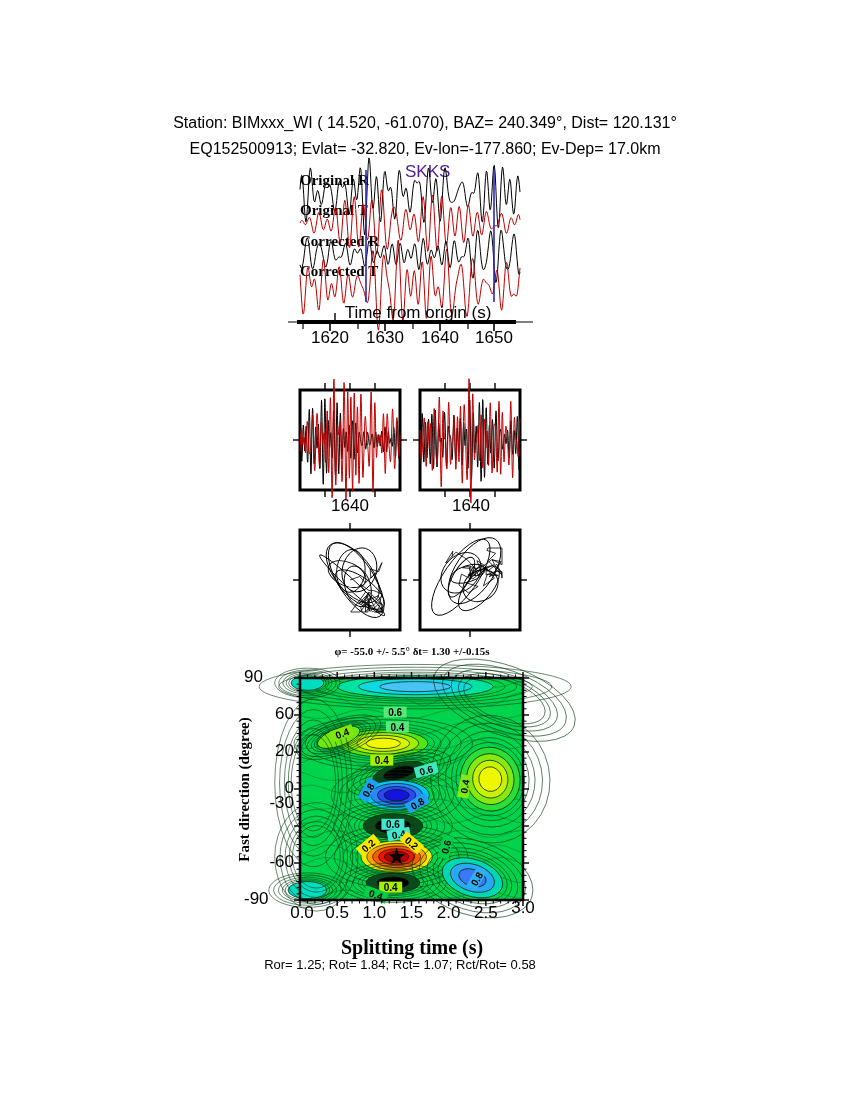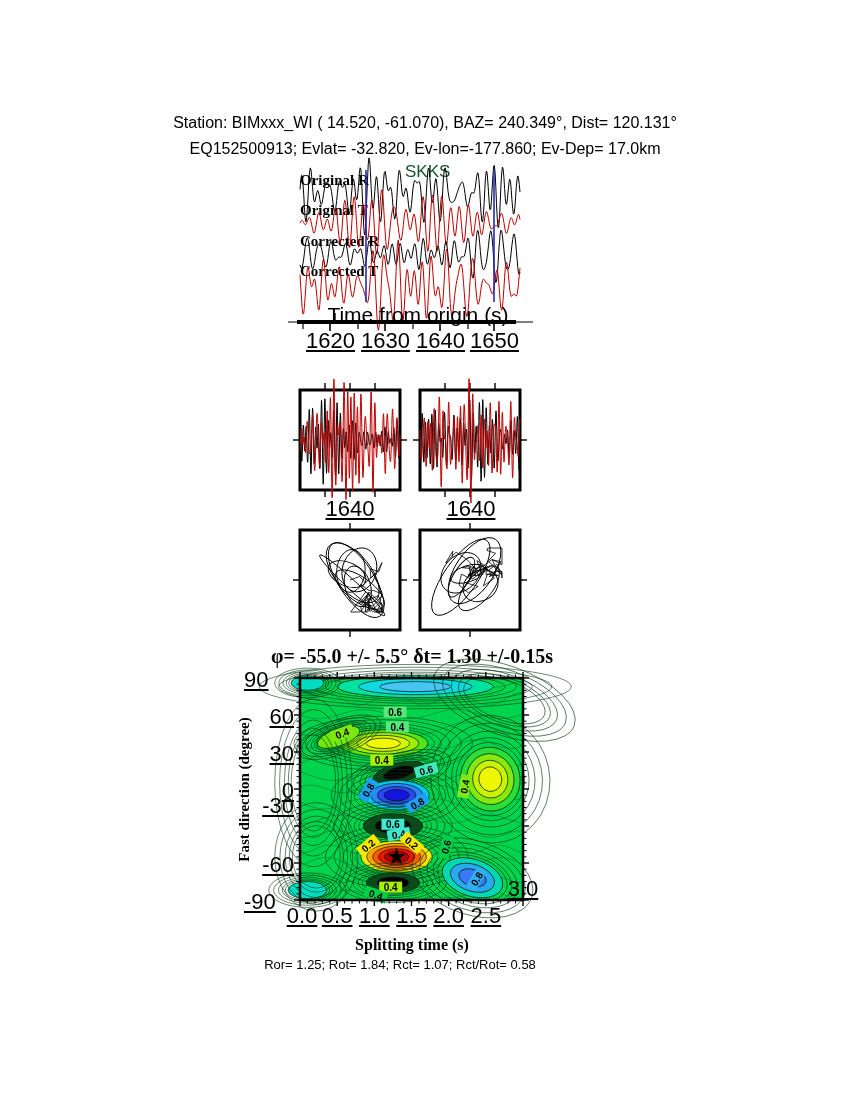--- a/index.html
+++ b/index.html
@@ -2,31 +2,31 @@
 <html><head>
 <meta charset="utf-8">
 <style>
   html,body{margin:0;padding:0;}
   body{width:850px;height:1100px;background:#ffffff;position:relative;
        font-family:"Liberation Sans",sans-serif;color:#000;}
   .abs{position:absolute;}
   .ctr{text-align:center;}
   .serifb{font-family:"Liberation Serif",serif;font-weight:bold;}
   .hdr{font-size:16px;width:850px;left:0;}
-  .num{font-size:22px;text-decoration:underline;}
+  .num{font-size:17px;}
   svg{position:absolute;overflow:visible;}
   .tracelabel{font-family:"Liberation Serif",serif;font-weight:bold;font-size:15px;}
 </style>
 </head>
 <body>
 
 <div class="abs hdr ctr" style="top:114px;">Station: BIMxxx_WI (  14.520,  -61.070), BAZ=  240.349°, Dist=  120.131°</div>
 <div class="abs hdr ctr" style="top:140px;">EQ152500913; Evlat= -32.820, Ev-lon=-177.860; Ev-Dep= 17.0km</div>
 
-<div class="abs" style="left:405px;top:162px;font-size:17px;color:#14532d;">SKKS</div>
+<div class="abs" style="left:405px;top:162px;font-size:17px;color:#4c1d95;">SKKS</div>
 
 <div class="abs tracelabel" style="left:300px;top:172px;">Original R</div>
 <div class="abs tracelabel" style="left:300px;top:202px;">Original T</div>
 <div class="abs tracelabel" style="left:300px;top:233px;">Corrected R</div>
 <div class="abs tracelabel" style="left:300px;top:263px;">Corrected T</div>
 
 <svg id="traces-svg" class="abs" style="left:285px;top:160px;" width="250" height="185" viewBox="0 0 250 185">
     <path d="M15.0 29.5L15.7 20.7L16.5 15.3L17.2 15.9L17.9 22.8L18.7 34.3L19.4 47.1L20.1 57.4L20.9 61.8L21.6 58.9L22.3 49.4L23.1 36.0L23.8 22.4L24.5 12.2L25.3 7.9L26.0 9.9L26.7 16.9L27.5 26.3L28.2 35.0L28.9 40.5L29.7 42.0L30.4 39.9L31.1 36.0L31.9 32.2L32.6 30.5L33.3 31.5L34.1 34.9L34.8 39.3L35.5 43.0L36.3 44.5L37.0 43.3L37.7 39.7L38.5 34.8L39.2 29.9L39.9 26.2L40.7 24.0L41.4 23.4L42.1 23.7L42.9 24.2L43.6 24.4L44.3 24.7L45.1 25.6L45.8 27.8L46.5 31.7L47.3 37.2L48.0 43.3L48.7 48.5L49.5 51.4L50.2 51.0L50.9 47.1L51.7 40.6L52.4 33.3L53.1 26.8L53.9 22.7L54.6 21.4L55.3 22.5L56.1 24.8L56.8 26.7L57.5 27.4L58.3 26.6L59.0 25.1L59.7 24.5L60.5 26.1L61.2 30.5L61.9 37.4L62.7 45.1L63.4 51.4L64.1 54.1L64.9 52.1L65.6 45.5L66.3 36.2L67.1 27.0L67.8 20.7L68.5 19.1L69.3 22.4L70.0 29.0L70.7 35.9L71.5 39.8L72.2 38.8L72.9 32.5L73.7 22.8L74.4 13.2L75.1 7.8L75.9 9.6L76.6 19.3L77.3 35.1L78.1 53.0L78.8 67.8L79.5 74.9L80.3 71.8L81.0 59.1L81.7 40.2L82.5 20.2L83.2 4.8L83.9 -2.1L84.7 0.7L85.4 11.6L86.1 26.4L86.9 39.9L87.6 47.9L88.3 48.3L89.1 41.7L89.8 31.4L90.5 21.7L91.3 16.6L92.0 18.4L92.7 26.9L93.5 39.4L94.2 51.9L94.9 60.3L95.7 61.7L96.4 55.9L97.1 44.6L97.9 31.2L98.6 19.6L99.3 12.6L100.1 11.4L100.8 15.0L101.5 21.1L102.3 27.0L103.0 30.4L103.7 30.8L104.5 29.2L105.2 27.4L105.9 27.7L106.7 31.5L107.4 38.6L108.1 47.4L108.9 55.2L109.6 59.1L110.3 57.4L111.1 49.9L111.8 38.5L112.5 26.1L113.3 15.9L114.0 10.5L114.7 10.8L115.5 15.9L116.2 23.5L116.9 30.8L117.7 35.6L118.4 36.6L119.1 34.6L119.9 31.1L120.6 28.4L121.3 28.5L122.1 31.9L122.8 37.9L123.5 44.8L124.3 50.2L125.0 52.2L125.7 50.1L126.5 44.4L127.2 36.8L127.9 29.3L128.7 23.7L129.4 20.8L130.1 20.5L130.9 21.6L131.6 22.7L132.3 22.9L133.1 22.2L133.8 21.4L134.5 22.0L135.3 25.4L136.0 32.2L136.7 41.5L137.5 51.5L138.2 59.3L138.9 62.4L139.7 59.3L140.4 50.2L141.1 37.3L141.9 23.7L142.6 13.1L143.3 8.2L144.1 9.8L144.8 17.0L145.5 27.0L146.3 36.4L147.0 42.0L147.7 42.4L148.5 37.7L149.2 30.1L149.9 22.8L150.7 18.7L151.4 20.0L152.1 26.7L152.9 37.3L153.6 48.7L154.3 57.6L155.1 61.3L155.8 58.6L156.5 50.2L157.3 38.1L158.0 25.4L158.7 15.0L159.5 8.9L160.2 7.8L160.9 11.3L161.7 17.6L162.4 25.0L163.1 31.8L163.9 36.9L164.6 40.1L165.3 41.7L166.1 42.3L166.8 42.4L167.5 42.2L168.3 41.9L169.0 41.2L169.7 40.0L170.5 38.2L171.2 35.9L171.9 33.5L172.7 31.2L173.4 29.1L174.1 27.2L174.9 25.4L175.6 23.8L176.3 22.5L177.1 21.9L177.8 22.4L178.5 24.6L179.3 28.5L180.0 33.5L180.7 39.0L181.5 43.6L182.2 46.4L182.9 46.7L183.7 44.6L184.4 41.0L185.1 37.1L185.9 34.1L186.6 32.6L187.3 32.6L188.1 33.2L188.8 33.3L189.5 31.5L190.3 27.4L191.0 21.8L191.7 16.2L192.5 12.8L193.2 13.5L193.9 19.4L194.7 29.7L195.4 42.3L196.1 54.0L196.9 61.3L197.6 61.9L198.3 55.4L199.1 43.4L199.8 29.4L200.5 17.5L201.3 11.2L202.0 12.3L202.7 20.1L203.5 31.7L204.2 42.9L204.9 49.6L205.7 49.2L206.4 41.5L207.1 29.0L207.9 15.9L208.6 6.8L209.3 5.3L210.1 12.4L210.8 26.6L211.5 43.8L212.3 59.0L213.0 67.6L213.7 67.2L214.5 57.9L215.2 42.6L215.9 26.1L216.7 13.1L217.4 7.0L218.1 8.9L218.9 17.3L219.6 28.6L220.3 38.8L221.1 44.4L221.8 43.9L222.5 38.1L223.3 29.8L224.0 22.4L224.7 19.3L225.5 21.7L226.2 29.2L226.9 39.4L227.7 48.7L228.4 54.0L229.1 53.5L229.9 47.2L230.6 37.2L231.3 26.7L232.1 18.9L232.8 15.9L233.5 18.2L234.3 24.5L235.0 32.1" fill="none" stroke="#000000" stroke-width="1"></path>
     <path d="M15.0 63.1L15.7 61.4L16.5 60.4L17.2 60.4L17.9 61.1L18.7 62.5L19.4 63.8L20.1 64.6L20.9 64.4L21.6 63.3L22.3 61.4L23.1 59.3L23.8 57.8L24.5 57.4L25.3 58.6L26.0 61.2L26.7 64.8L27.5 68.6L28.2 71.7L28.9 73.1L29.7 72.4L30.4 69.6L31.1 65.2L31.9 60.2L32.6 55.8L33.3 53.0L34.1 52.4L34.8 54.1L35.5 57.6L36.3 62.0L37.0 66.1L37.7 69.0L38.5 69.8L39.2 68.7L39.9 66.1L40.7 62.9L41.4 60.3L42.1 59.1L42.9 59.9L43.6 62.3L44.3 65.8L45.1 69.1L45.8 71.0L46.5 70.6L47.3 67.7L48.0 62.6L48.7 56.6L49.5 51.3L50.2 48.2L50.9 48.5L51.7 52.4L52.4 59.4L53.1 68.0L53.9 76.0L54.6 81.5L55.3 82.9L56.1 79.6L56.8 72.0L57.5 61.9L58.3 51.7L59.0 43.8L59.7 40.3L60.5 42.2L61.2 49.3L61.9 59.9L62.7 71.7L63.4 81.7L64.1 87.4L64.9 87.3L65.6 81.4L66.3 71.0L67.1 58.4L67.8 46.8L68.5 38.9L69.3 36.7L70.0 40.6L70.7 49.6L71.5 61.6L72.2 73.7L72.9 82.9L73.7 87.1L74.4 85.4L75.1 78.5L75.9 68.3L76.6 57.4L77.3 48.7L78.1 44.4L78.8 45.3L79.5 51.1L80.3 60.0L81.0 69.4L81.7 76.7L82.5 79.8L83.2 77.7L83.9 70.8L84.7 61.0L85.4 50.8L86.1 43.0L86.9 40.0L87.6 42.7L88.3 50.9L89.1 62.9L89.8 76.0L90.5 87.1L91.3 93.7L92.0 93.9L92.7 87.7L93.5 76.2L94.2 61.8L94.9 47.5L95.7 36.2L96.4 30.0L97.1 30.1L97.9 36.0L98.6 46.4L99.3 59.1L100.1 71.5L100.8 81.5L101.5 87.6L102.3 89.3L103.0 86.9L103.7 81.4L104.5 74.2L105.2 66.6L105.9 59.7L106.7 54.2L107.4 50.2L108.1 47.9L108.9 47.0L109.6 47.4L110.3 49.1L111.1 52.2L111.8 56.4L112.5 61.8L113.3 67.6L114.0 73.3L114.7 77.8L115.5 80.2L116.2 79.9L116.9 76.8L117.7 71.4L118.4 64.5L119.1 57.7L119.9 52.4L120.6 49.5L121.3 49.8L122.1 52.9L122.8 57.9L123.5 63.3L124.3 67.7L125.0 69.8L125.7 69.2L126.5 66.0L127.2 61.4L127.9 57.0L128.7 54.2L129.4 54.4L130.1 57.8L130.9 64.0L131.6 71.3L132.3 77.8L133.1 81.6L133.8 81.1L134.5 76.0L135.3 67.1L136.0 56.2L136.7 45.9L137.5 38.7L138.2 36.7L138.9 40.6L139.7 49.8L140.4 62.4L141.1 75.5L141.9 86.0L142.6 91.3L143.3 90.1L144.1 82.5L144.8 70.2L145.5 56.3L146.3 44.0L147.0 36.2L147.7 35.0L148.5 40.6L149.2 51.6L149.9 65.4L150.7 78.5L151.4 87.9L152.1 91.2L152.9 87.7L153.6 78.3L154.3 65.4L155.1 52.0L155.8 41.5L156.5 36.3L157.3 37.5L158.0 44.5L158.7 55.6L159.5 67.8L160.2 78.2L160.9 84.3L161.7 84.9L162.4 80.3L163.1 71.8L163.9 62.0L164.6 53.4L165.3 48.2L166.1 47.6L166.8 51.4L167.5 58.3L168.3 66.2L169.0 72.7L169.7 76.0L170.5 75.1L171.2 70.2L171.9 62.9L172.7 55.0L173.4 49.0L174.1 46.5L174.9 48.4L175.6 54.3L176.3 62.8L177.1 71.8L177.8 79.0L178.5 82.5L179.3 81.5L180.0 76.2L180.7 67.9L181.5 58.7L182.2 50.7L182.9 45.9L183.7 45.2L184.4 48.8L185.1 55.4L185.9 63.2L186.6 70.4L187.3 75.1L188.1 76.2L188.8 73.8L189.5 68.7L190.3 62.3L191.0 56.5L191.7 52.9L192.5 52.2L193.2 54.7L193.9 59.6L194.7 65.4L195.4 70.8L196.1 74.2L196.9 74.9L197.6 72.8L198.3 68.3L199.1 62.7L199.8 57.3L200.5 53.3L201.3 51.5L202.0 52.1L202.7 54.8L203.5 58.6L204.2 62.6L204.9 66.0L205.7 68.2L206.4 69.0L207.1 68.7L207.9 67.8L208.6 66.8L209.3 66.1L210.1 65.8L210.8 65.8L211.5 65.7L212.3 65.0L213.0 63.5L213.7 61.2L214.5 58.4L215.2 55.7L215.9 53.9L216.7 53.5L217.4 54.9L218.1 58.0L218.9 62.3L219.6 66.9L220.3 70.7L221.1 73.0L221.8 73.3L222.5 71.6L223.3 68.3L224.0 64.4L224.7 60.8L225.5 58.5L226.2 57.7L226.9 58.6L227.7 60.6L228.4 62.9L229.1 64.5L229.9 64.7L230.6 63.4L231.3 60.9L232.1 57.8L232.8 55.3L233.5 54.4L234.3 55.9L235.0 59.6" fill="none" stroke="#c00000" stroke-width="1"></path>
     <path d="M15.0 104.8L15.7 107.3L16.5 108.2L17.2 107.0L17.9 103.9L18.7 99.1L19.4 93.3L20.1 87.3L20.9 82.1L21.6 78.7L22.3 77.7L23.1 79.5L23.8 83.7L24.5 89.7L25.3 96.4L26.0 102.4L26.7 106.8L27.5 108.8L28.2 108.3L28.9 105.6L29.7 101.4L30.4 96.6L31.1 92.0L31.9 88.3L32.6 85.6L33.3 84.1L34.1 83.7L34.8 84.2L35.5 85.6L36.3 87.8L37.0 90.8L37.7 94.6L38.5 98.7L39.2 102.6L39.9 105.6L40.7 107.0L41.4 106.2L42.1 103.2L42.9 98.4L43.6 92.7L44.3 87.2L45.1 83.1L45.8 81.3L46.5 81.9L47.3 84.8L48.0 89.0L48.7 93.5L49.5 97.2L50.2 99.5L50.9 100.2L51.7 99.7L52.4 98.5L53.1 97.5L53.9 97.0L54.6 97.0L55.3 97.3L56.1 97.3L56.8 96.2L57.5 94.0L58.3 90.8L59.0 87.3L59.7 84.6L60.5 83.4L61.2 84.6L61.9 88.0L62.7 92.9L63.4 98.2L64.1 102.6L64.9 104.9L65.6 104.7L66.3 102.3L67.1 98.3L67.8 94.1L68.5 90.8L69.3 89.1L70.0 89.1L70.7 90.4L71.5 92.0L72.2 93.0L72.9 92.9L73.7 91.7L74.4 90.0L75.1 88.8L75.9 89.0L76.6 91.1L77.3 94.9L78.1 99.6L78.8 103.8L79.5 106.1L80.3 105.6L81.0 102.1L81.7 96.3L82.5 89.7L83.2 84.1L83.9 81.0L84.7 81.2L85.4 84.5L86.1 89.8L86.9 95.6L87.6 100.3L88.3 102.5L89.1 102.0L89.8 99.4L90.5 95.8L91.3 92.7L92.0 91.1L92.7 91.5L93.5 93.4L94.2 95.9L94.9 97.6L95.7 97.6L96.4 95.7L97.1 92.3L97.9 88.6L98.6 86.1L99.3 85.8L100.1 88.1L100.8 92.6L101.5 97.9L102.3 102.3L103.0 104.4L103.7 103.3L104.5 99.3L105.2 93.6L105.9 88.1L106.7 84.5L107.4 84.0L108.1 86.8L108.9 92.0L109.6 98.0L110.3 102.6L111.1 104.5L111.8 102.9L112.5 98.4L113.3 92.4L114.0 86.9L114.7 83.6L115.5 83.6L116.2 86.6L116.9 91.8L117.7 97.3L118.4 101.3L119.1 102.8L119.9 101.5L120.6 98.0L121.3 93.9L122.1 90.7L122.8 89.4L123.5 90.5L124.3 93.2L125.0 96.3L125.7 98.2L126.5 97.9L127.2 95.3L127.9 91.0L128.7 86.7L129.4 83.9L130.1 84.2L130.9 87.7L131.6 93.9L132.3 101.0L133.1 106.9L133.8 109.6L134.5 108.1L135.3 102.8L136.0 95.0L136.7 86.9L137.5 80.8L138.2 78.4L138.9 80.2L139.7 85.4L140.4 92.4L141.1 99.0L141.9 103.3L142.6 104.3L143.3 102.3L144.1 98.2L144.8 93.8L145.5 90.7L146.3 89.9L147.0 91.2L147.7 93.9L148.5 96.5L149.2 97.8L149.9 97.0L150.7 94.2L151.4 90.5L152.1 87.2L152.9 85.9L153.6 87.3L154.3 91.2L155.1 96.6L155.8 101.7L156.5 104.7L157.3 104.5L158.0 100.9L158.7 94.8L159.5 88.3L160.2 83.2L160.9 81.4L161.7 83.5L162.4 89.0L163.1 96.2L163.9 103.0L164.6 107.2L165.3 107.7L166.1 104.1L166.8 97.8L167.5 90.4L168.3 84.2L169.0 80.8L169.7 81.0L170.5 84.3L171.2 89.7L171.9 95.2L172.7 99.6L173.4 101.8L174.1 101.9L174.9 100.4L175.6 98.5L176.3 97.0L177.1 96.5L177.8 96.7L178.5 96.9L179.3 96.2L180.0 93.7L180.7 89.7L181.5 84.7L182.2 80.3L182.9 78.1L183.7 79.5L184.4 84.7L185.1 93.1L185.9 102.9L186.6 111.8L187.3 117.5L188.1 118.2L188.8 113.8L189.5 104.9L190.3 93.7L191.0 82.8L191.7 74.4L192.5 70.3L193.2 70.9L193.9 75.7L194.7 83.2L195.4 91.5L196.1 99.1L196.9 104.8L197.6 108.2L198.3 109.6L199.1 109.4L199.8 108.1L200.5 105.8L201.3 102.6L202.0 98.1L202.7 92.3L203.5 85.6L204.2 78.9L204.9 73.5L205.7 70.8L206.4 72.2L207.1 77.8L207.9 87.2L208.6 98.6L209.3 109.9L210.1 118.5L210.8 122.5L211.5 121.0L212.3 114.4L213.0 104.0L213.7 92.2L214.5 81.5L215.2 73.7L215.9 70.2L216.7 71.1L217.4 75.6L218.1 82.3L218.9 89.8L219.6 96.8L220.3 102.5L221.1 106.5L221.8 108.8L222.5 109.6L223.3 109.0L224.0 107.0L224.7 103.5L225.5 98.5L226.2 92.2L226.9 85.5L227.7 79.4L228.4 75.1L229.1 73.9L229.9 76.2L230.6 82.0L231.3 90.3L232.1 99.4L232.8 107.6L233.5 113.1L234.3 114.7L235.0 112.3" fill="none" stroke="#000000" stroke-width="1"></path>
@@ -39,21 +39,21 @@
     <line x1="100" y1="162" x2="100" y2="171" stroke="#000" stroke-width="1.6"></line>
     <line x1="155" y1="162" x2="155" y2="171" stroke="#000" stroke-width="1.6"></line>
     <line x1="209" y1="162" x2="209" y2="171" stroke="#000" stroke-width="1.6"></line>
     <line x1="18" y1="162" x2="18" y2="169" stroke="#000" stroke-width="1.2"></line>
     <line x1="73" y1="162" x2="73" y2="169" stroke="#000" stroke-width="1.2"></line>
     <line x1="128" y1="162" x2="128" y2="169" stroke="#000" stroke-width="1.2"></line>
     <line x1="183" y1="162" x2="183" y2="169" stroke="#000" stroke-width="1.2"></line>
     <line x1="50" y1="153" x2="50" y2="160" stroke="#000" stroke-width="1.4"></line>
   </svg>
 
-<div class="abs ctr" style="left:318px;top:303px;width:200px;font-size:21px;">Time from origin (s)</div>
+<div class="abs ctr" style="left:318px;top:303px;width:200px;font-size:17px;">Time from origin (s)</div>
 <div id="time-tick-labels">
     <div class="abs ctr num" style="left: 306px; top: 328px; width: 48px;">1620</div>
     <div class="abs ctr num" style="left: 361px; top: 328px; width: 48px;">1630</div>
     <div class="abs ctr num" style="left: 416px; top: 328px; width: 48px;">1640</div>
     <div class="abs ctr num" style="left: 470px; top: 328px; width: 48px;">1650</div>
   </div>
 
 <svg id="zoom-left" class="abs" style="left:290px;top:378px;" width="122" height="122" viewBox="0 0 122 122">
     <rect x="10" y="12" width="100" height="100" fill="#fff" stroke="#000" stroke-width="3"></rect>
     <line x1="35" y1="5" x2="35" y2="11" stroke="#000" stroke-width="1.4"></line>
@@ -117,21 +117,21 @@
       <ellipse cx="38.82549196993932" cy="45.21475865133107" rx="45.06319087743759" ry="16.674720969051123" fill="none" stroke="#000" stroke-width="0.9" transform="rotate(-55 38.82549196993932 45.21475865133107)"></ellipse>
       <ellipse cx="52.51174087822437" cy="38.67882182681933" rx="37.76378508657217" ry="18.962700836360455" fill="none" stroke="#000" stroke-width="0.9" transform="rotate(-56 52.51174087822437 38.67882182681933)"></ellipse>
       <ellipse cx="38.99268415616825" cy="40.78854136262089" rx="22.865137234330177" ry="17.05457428470254" fill="none" stroke="#000" stroke-width="0.9" transform="rotate(-46 38.99268415616825 40.78854136262089)"></ellipse>
       <ellipse cx="58.55984172131866" cy="53.73467334872112" rx="18.37107191234827" ry="15.014538317918777" fill="none" stroke="#000" stroke-width="0.9" transform="rotate(-32 58.55984172131866 53.73467334872112)"></ellipse>
       <ellipse cx="56.874691027682275" cy="56.27634824067354" rx="27.598946064710617" ry="12.626268785446882" fill="none" stroke="#000" stroke-width="0.9" transform="rotate(-49 56.874691027682275 56.27634824067354)"></ellipse>
       <ellipse cx="45.77252165041864" cy="41.79365848796442" rx="17.998258225619793" ry="8.16358745843172" fill="none" stroke="#000" stroke-width="0.9" transform="rotate(-18 45.77252165041864 41.79365848796442)"></ellipse>
       <path d="M48 48L48.6 39.4L46.8 34.0L40.5 35.7L47.7 36.4L48.9 47.0L39.4 42.1L37.0 53.0L46.3 60.9L56.1 54.4L45.0 51.1L51.0 42.0L56.8 34.8L46.4 43.6L51.7 34.4L56.7 43.9L62.0 37.8L72.5 32.4L70.2 27.9L79.1 29.6L72.2 40.8L67.0 44.6L72.6 42.6L74.2 34.7L79.3 39.9L80.0 46.1L80.0 43.1L73.3 36.2L66.3 28.8L73.6 21.3L64.9 18.4L65.9 16.0L75.0 16.0L80.0 16.0L80.0 20.8L80.0 32.7L70.1 27.4L61.6 33.8L55.0 36.5L47.8 34.4L53.3 44.1L53.3 40.4L58.2 37.2L54.9 28.6L63.4 34.0L64.9 39.3L74.9 32.3L80.0 42.6L80.0 39.8L80.0 39.7L73.7 39.5L64.2 43.0L64.0 35.6L72.4 46.2L61.4 53.8L65.4 42.1L76.5 43.8L65.6 38.4L57.4 32.8L60.0 42.3L54.5 43.5L46.2 42.6L50.6 47.0L60.5 39.5L65.4 35.7L55.5 38.8L44.6 27.2L34.1 20.1L23.6 31.0L30.8 19.2L30.1 24.8" fill="none" stroke="#000" stroke-width="0.8"></path>
     </svg>
   </svg>
 
-<div class="abs ctr serifb" style="left:262px;top:645px;width:300px;font-size:20px;">φ= -55.0 +/- 5.5° δt= 1.30 +/-0.15s</div>
+<div class="abs ctr serifb" style="left:262px;top:645px;width:300px;font-size:11px;">φ= -55.0 +/- 5.5° δt= 1.30 +/-0.15s</div>
 
 <div class="abs ctr serifb" style="left:164px;top:781px;width:160px;font-size:15px;
      transform:rotate(-90deg);">Fast direction (degree)</div>
 
 <svg id="contour-svg" class="abs" style="left:290px;top:668px;" width="244" height="244" viewBox="0 0 244 244">
     <svg x="10" y="10" width="223" height="222" viewBox="0 0 223 222">
       <rect x="0" y="0" width="223" height="222" fill="#00d44c"></rect>
       <path d="M0.0 9.2L3.7 9.1L7.4 8.6L11.2 7.8L14.9 6.7L18.6 5.6L22.3 4.5L26.0 3.6L29.7 3.0L33.4 2.8L37.2 3.0L40.9 3.6L44.6 4.6L48.3 5.7L52.0 6.8L55.8 7.8L59.5 8.6L63.2 9.1L66.9 9.2L70.6 8.8L74.3 8.1L78.0 7.1L81.8 6.0L85.5 4.8L89.2 3.8L92.9 3.2L96.6 2.8L100.4 2.9L104.1 3.4L107.8 4.2L111.5 5.3L115.2 6.4L118.9 7.5L122.7 8.4L126.4 9.0L130.1 9.2L133.8 9.0L137.5 8.3L141.2 7.4L145.0 6.3L148.7 5.2L152.4 4.1L156.1 3.3L159.8 2.9L163.5 2.8L167.3 3.2L171.0 3.9L174.7 4.9L178.4 6.1L182.1 7.2L185.8 8.2L189.5 8.9L193.3 9.2L197.0 9.1L200.7 8.6L204.4 7.8L208.1 6.7L211.8 5.5L215.6 4.5L219.3 3.6L223.0 3.0" fill="none" stroke="#063a14" stroke-width="0.6" opacity="0.55"></path>
       <path d="M0.0 26.2L3.7 24.6L7.4 22.6L11.2 20.4L14.9 18.2L18.6 16.4L22.3 15.2L26.0 14.7L29.7 15.1L33.4 16.1L37.2 17.9L40.9 20.0L44.6 22.2L48.3 24.3L52.0 26.0L55.8 27.0L59.5 27.3L63.2 26.7L66.9 25.5L70.6 23.6L74.3 21.5L78.0 19.2L81.8 17.2L85.5 15.7L89.2 14.9L92.9 14.8L96.6 15.5L100.4 17.0L104.1 18.9L107.8 21.1L111.5 23.3L115.2 25.2L118.9 26.6L122.7 27.2L126.4 27.1L130.1 26.1L133.8 24.6L137.5 22.5L141.2 20.3L145.0 18.1L148.7 16.4L152.4 15.2L156.1 14.7L159.8 15.1L163.5 16.2L167.3 17.9L171.0 20.1L174.7 22.3L178.4 24.4L182.1 26.0L185.8 27.0L189.5 27.2L193.3 26.7L197.0 25.4L200.7 23.5L204.4 21.4L208.1 19.1L211.8 17.2L215.6 15.7L219.3 14.8L223.0 14.8" fill="none" stroke="#063a14" stroke-width="0.6" opacity="0.55"></path>
       <path d="M0.0 37.4L3.7 38.4L7.4 39.3L11.2 40.0L14.9 40.4L18.6 40.5L22.3 40.3L26.0 39.9L29.7 39.2L33.4 38.3L37.2 37.2L40.9 36.1L44.6 35.0L48.3 33.9L52.0 32.9L55.8 32.2L59.5 31.7L63.2 31.5L66.9 31.6L70.6 32.0L74.3 32.6L78.0 33.4L81.8 34.5L85.5 35.6L89.2 36.7L92.9 37.8L96.6 38.8L100.4 39.6L104.1 40.2L107.8 40.5L111.5 40.5L115.2 40.2L118.9 39.6L122.7 38.8L126.4 37.8L130.1 36.8L133.8 35.6L137.5 34.5L141.2 33.5L145.0 32.6L148.7 32.0L152.4 31.6L156.1 31.5L159.8 31.7L163.5 32.2L167.3 32.9L171.0 33.9L174.7 34.9L178.4 36.1L182.1 37.2L185.8 38.3L189.5 39.2L193.3 39.9L197.0 40.3L200.7 40.5L204.4 40.4L208.1 40.0L211.8 39.3L215.6 38.4L219.3 37.4L223.0 36.3" fill="none" stroke="#063a14" stroke-width="0.6" opacity="0.55"></path>
@@ -459,25 +459,25 @@
     <line x1="233" y1="10" x2="239" y2="10" stroke="#000" stroke-width="1.4"></line>
   </svg>
 
 <div id="contour-tick-labels">
     <div class="abs ctr num" style="left: 278px; top: 903px; width: 48px;">0.0</div>
     <div class="abs ctr num" style="left: 313.167px; top: 903px; width: 48px;">0.5</div>
     <div class="abs ctr num" style="left: 350.333px; top: 903px; width: 48px;">1.0</div>
     <div class="abs ctr num" style="left: 387.5px; top: 903px; width: 48px;">1.5</div>
     <div class="abs ctr num" style="left: 424.667px; top: 903px; width: 48px;">2.0</div>
     <div class="abs ctr num" style="left: 461.833px; top: 903px; width: 48px;">2.5</div>
-    <div class="abs ctr num" style="left: 499px; top: 876px; width: 48px;">3.0</div>
+    <div class="abs ctr num" style="left: 499px; top: 898px; width: 48px;">3.0</div>
     <div class="abs num" style="left: 244px; top: 667px; width: 50px; text-align: left;">90</div>
     <div class="abs num" style="left: 244px; top: 704px; width: 50px; text-align: right;">60</div>
-    <div class="abs num" style="left: 244px; top: 741px; width: 50px; text-align: right;">30</div>
+    <div class="abs num" style="left: 244px; top: 741px; width: 50px; text-align: right;">20</div>
     <div class="abs num" style="left: 244px; top: 778px; width: 50px; text-align: right;">0</div>
     <div class="abs num" style="left: 244px; top: 793px; width: 50px; text-align: right;">-30</div>
     <div class="abs num" style="left: 244px; top: 852px; width: 50px; text-align: right;">-60</div>
     <div class="abs num" style="left: 244px; top: 889px; width: 50px; text-align: left;">-90</div>
   </div>
 
-<div class="abs ctr serifb" style="left:312px;top:936px;width:200px;font-size:16px;">Splitting time (s)</div>
+<div class="abs ctr serifb" style="left:312px;top:936px;width:200px;font-size:20px;">Splitting time (s)</div>
 
 <div class="abs ctr" style="left:100px;top:957px;width:600px;font-size:13px;">Ror= 1.25; Rot= 1.84; Rct= 1.07; Rct/Rot= 0.58</div>
 
 </body></html>

